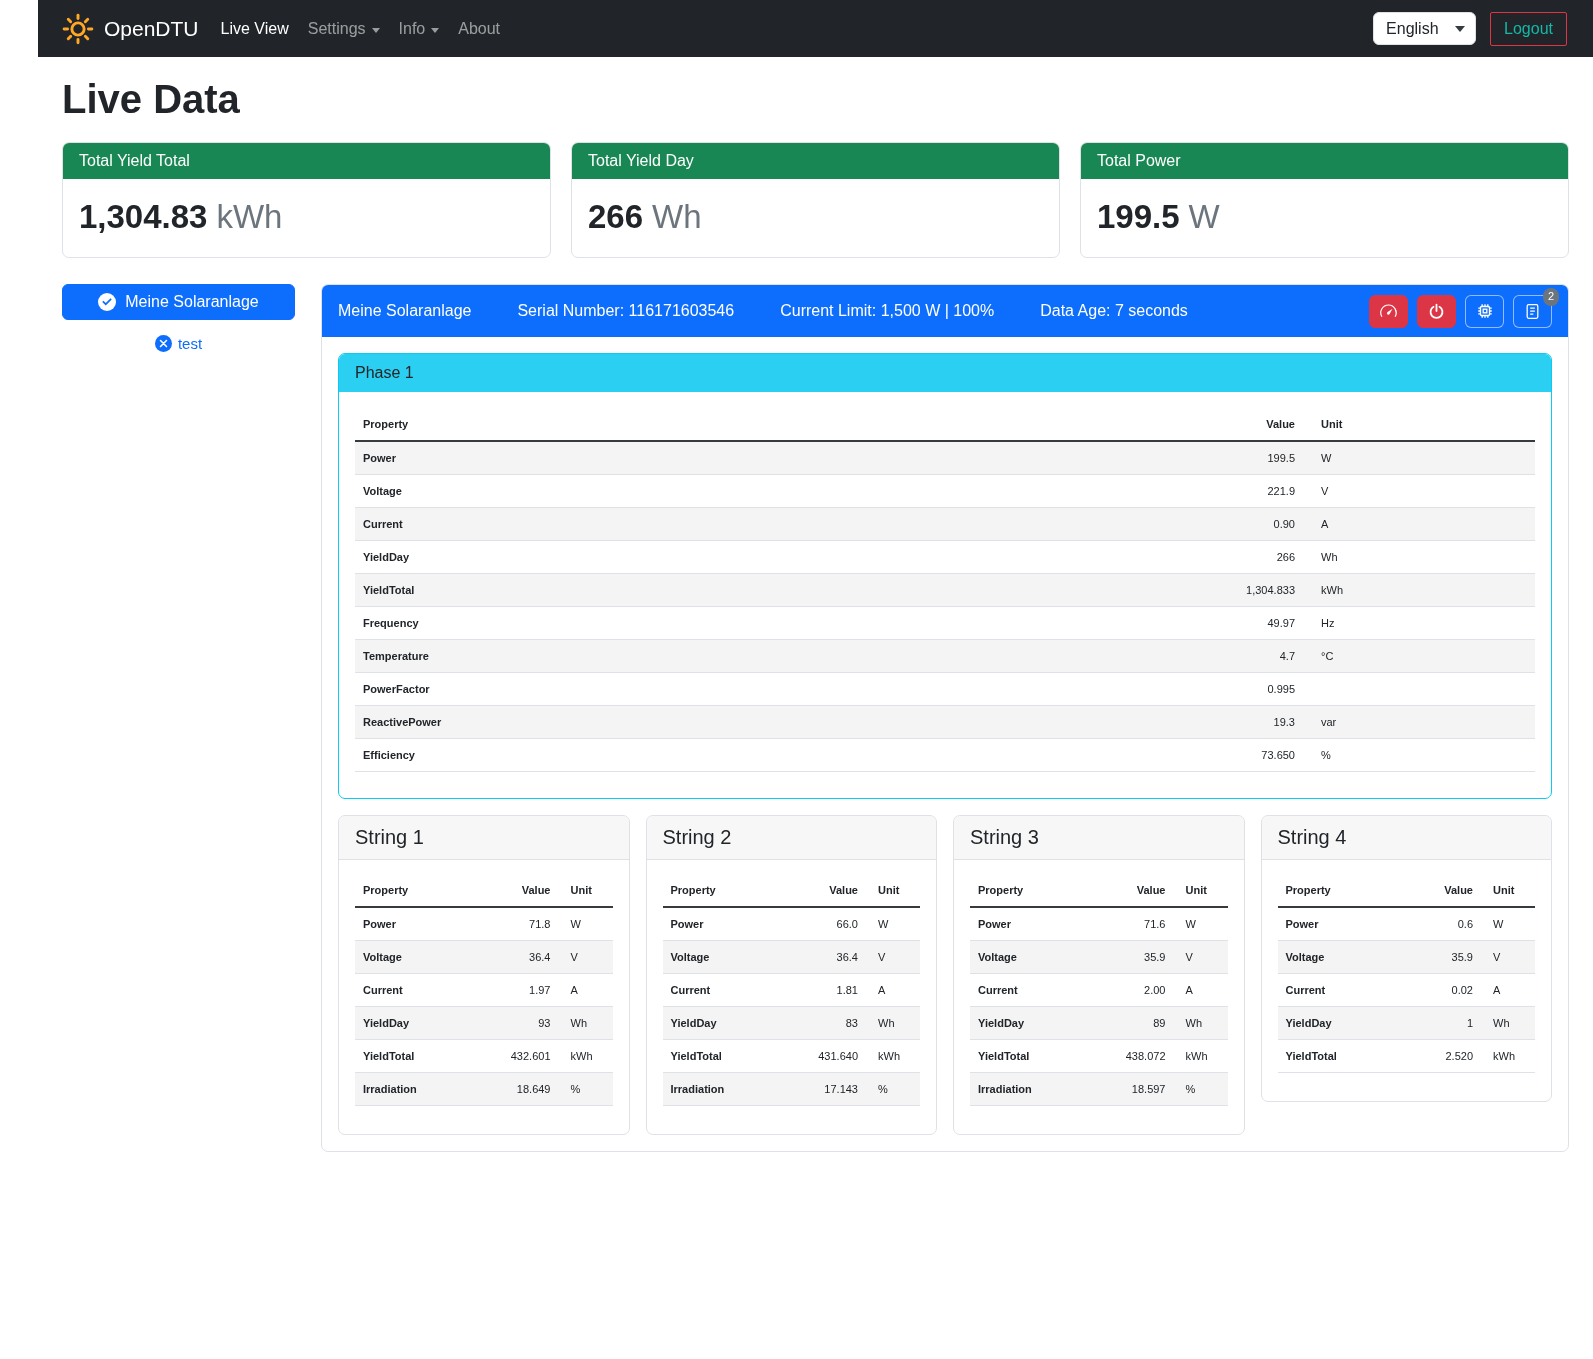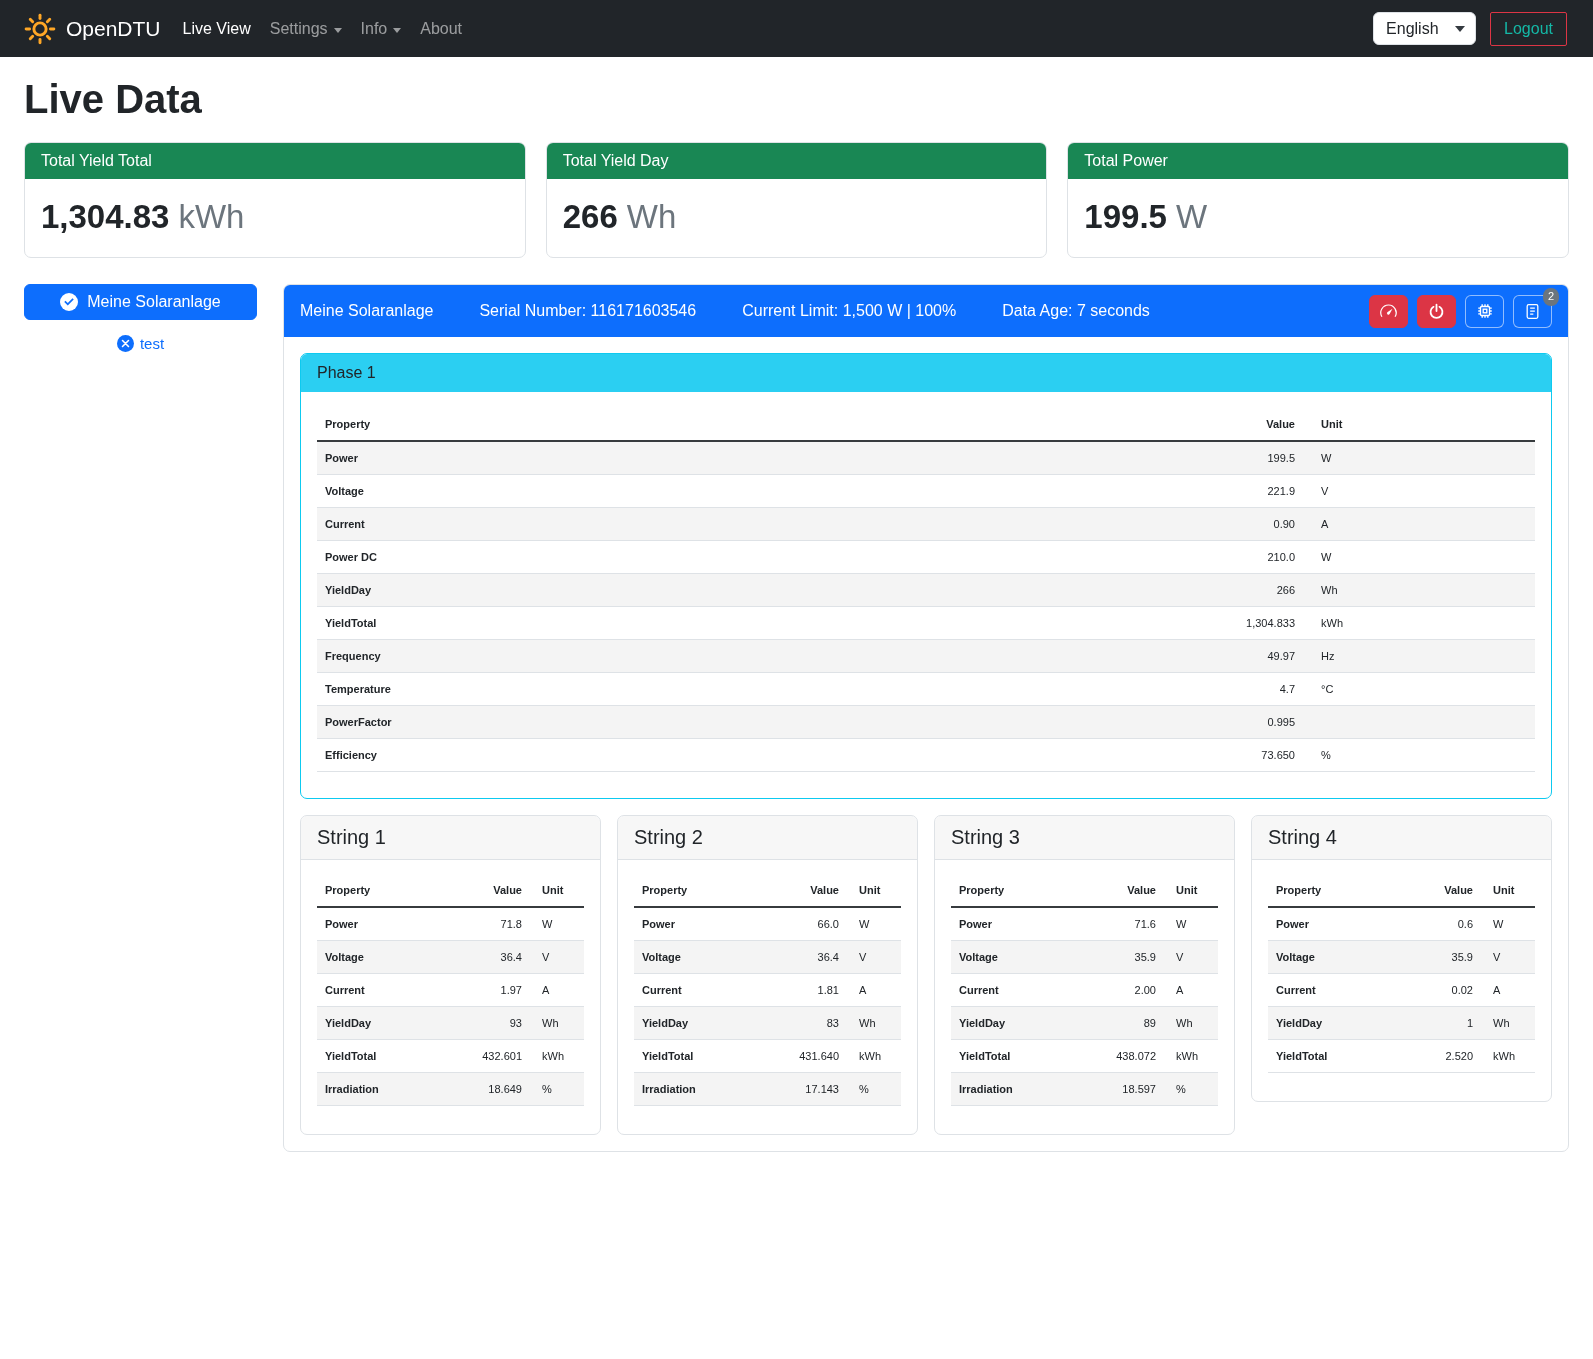--- a/index.html
+++ b/index.html
@@ -1,21 +1,21 @@
 <!DOCTYPE html>
 <html><head>
 <meta charset="utf-8">
 <style>
   * { box-sizing: border-box; }
   html,body { margin:0; padding:0; }
   body {
     font-family:"Liberation Sans","DejaVu Sans",sans-serif;
     color:#212529; background:#fff;
   }
-  .page { width:1593px; min-height:1359px; }
+  .page { width:1593px; min-height:1359px;padding-left:38px; }
 
   
   .navbar { background:#212529; height:57px; display:flex; align-items:center; padding:0 26px 0 24px; }
   .brand { display:flex; align-items:center; gap:10px; color:#fff; font-size:21px; font-weight:500; margin-right:22px; cursor:pointer; }
   .nav-link { color:rgba(255,255,255,.55); font-size:16px; margin-right:19px; display:flex; align-items:center; gap:6px; cursor:pointer; text-decoration:none; }
   .nav-link.active { color:#fff; }
   .caret { width:0; height:0; border-left:4.5px solid transparent; border-right:4.5px solid transparent; border-top:5px solid currentColor; display:inline-block; margin-top:3px; }
   .nav-right { margin-left:auto; display:flex; align-items:center; gap:14px; }
   .lang-wrap { position:relative; }
   .lang-select { appearance:none; -webkit-appearance:none; background:#fff; border:1px solid #dee2e6; border-radius:6px; padding:7px 36px 7px 12px; font-size:16px; font-family:inherit; color:#212529; cursor:pointer; }
@@ -237,25 +237,20 @@
                     <th class="col-prop">Voltage</th>
                     <td class="col-val">221.9</td>
                     <td class="col-unit">V</td>
                   </tr>
                 <tr>
                     <th class="col-prop">Current</th>
                     <td class="col-val">0.90</td>
                     <td class="col-unit">A</td>
                   </tr>
                 <tr>
-                    <th class="col-prop">Power DC</th>
-                    <td class="col-val">210.0</td>
-                    <td class="col-unit">W</td>
-                  </tr>
-                <tr>
                     <th class="col-prop">YieldDay</th>
                     <td class="col-val">266</td>
                     <td class="col-unit">Wh</td>
                   </tr>
                 <tr>
                     <th class="col-prop">YieldTotal</th>
                     <td class="col-val">1,304.833</td>
                     <td class="col-unit">kWh</td>
                   </tr>
                 <tr>
@@ -265,20 +260,25 @@
                   </tr>
                 <tr>
                     <th class="col-prop">Temperature</th>
                     <td class="col-val">4.7</td>
                     <td class="col-unit">°C</td>
                   </tr>
                 <tr>
                     <th class="col-prop">PowerFactor</th>
                     <td class="col-val">0.995</td>
                     <td class="col-unit"></td>
+                  </tr>
+                <tr>
+                    <th class="col-prop">ReactivePower</th>
+                    <td class="col-val">19.3</td>
+                    <td class="col-unit">var</td>
                   </tr>
                 <tr>
                     <th class="col-prop">Efficiency</th>
                     <td class="col-val">73.650</td>
                     <td class="col-unit">%</td>
                   </tr>
               </tbody>
             </table>
           </div>
         </div>

